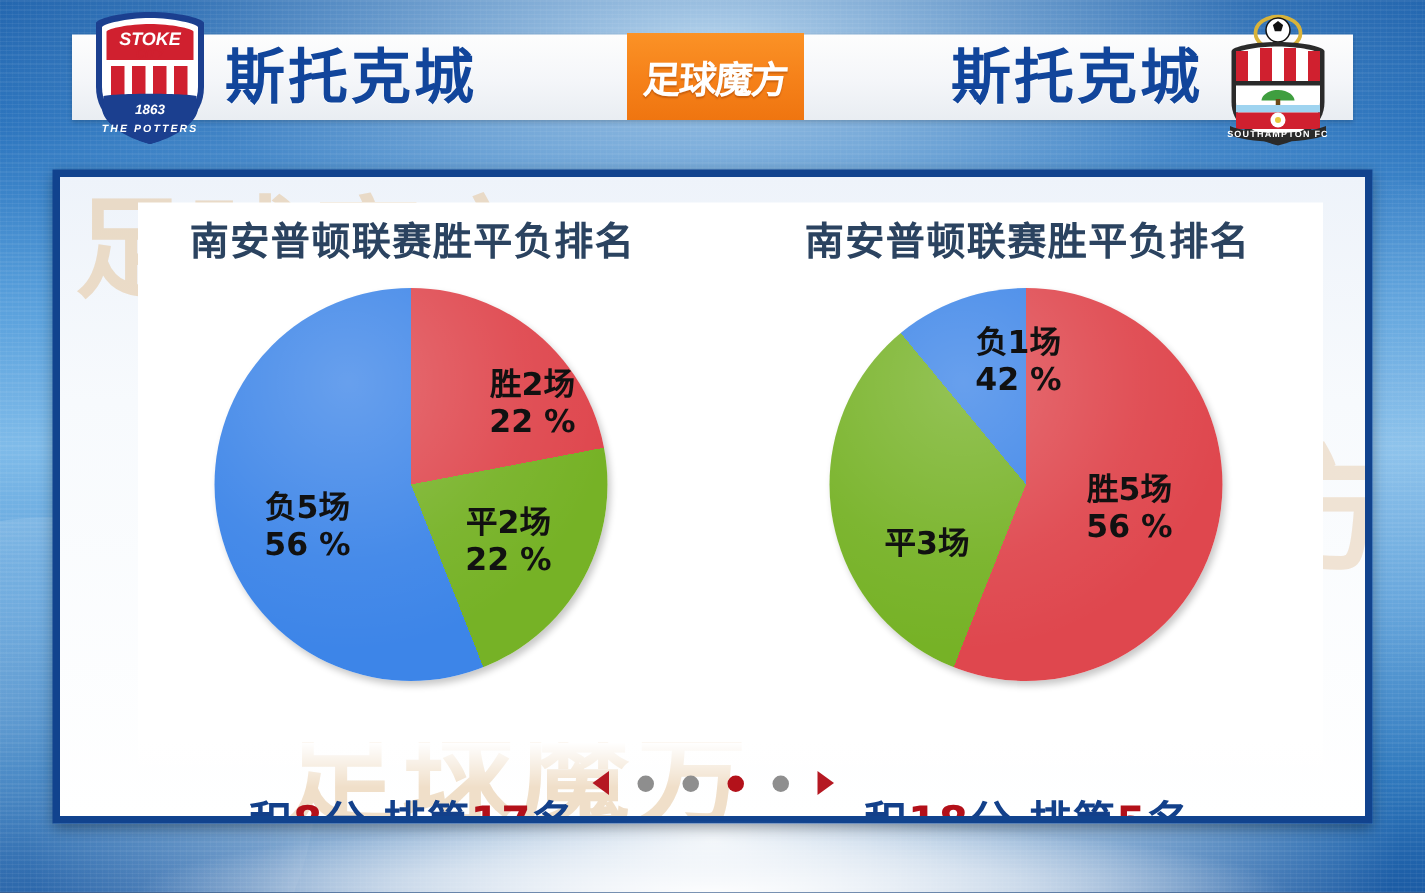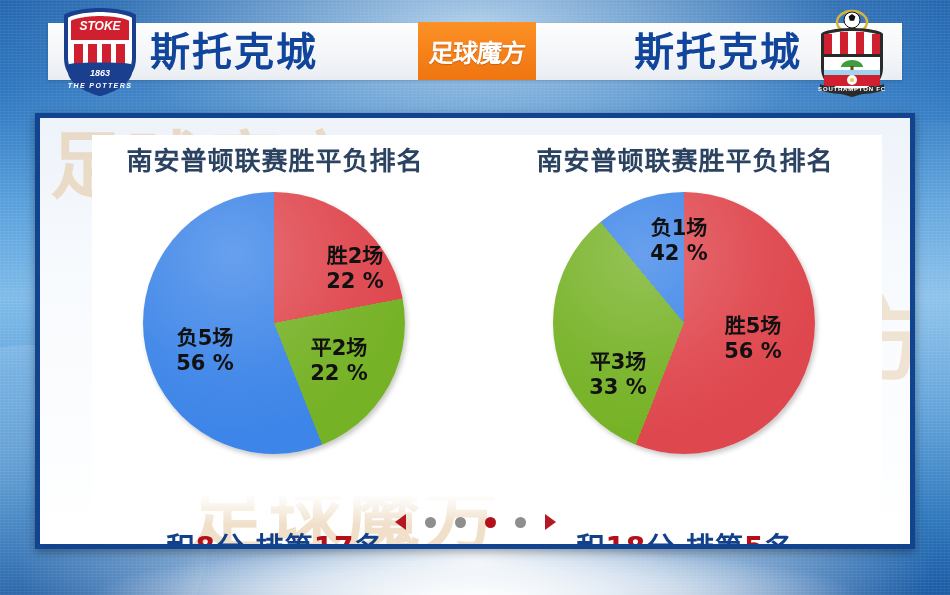--- a/index.html
+++ b/index.html
@@ -385,21 +385,20 @@
           <div class="pie" id="pie-away" style="background: conic-gradient(rgb(223, 71, 78) 0deg, rgb(223, 71, 78) 201.6deg, rgb(118, 178, 38) 201.6deg, rgb(118, 178, 38) 320.4deg, rgb(61, 133, 232) 320.4deg, rgb(61, 133, 232) 360deg);"></div>
           <div class="pie-sheen"></div>
 
           <div class="slice-label" style="left:150px; top:122px; width:100px;">
             <span>胜5场</span>
             <span class="pct">56 %</span>
           </div>
 
           <div class="slice-label" style="left:16px; top:118px; width:98px;margin-top:40px;">
             <span>平3场</span>
-            <span class="pct">33 %</span>
           </div>
 
           <div class="slice-label" style="left:78px; top:24px; width:96px;">
             <span>负1场</span>
             <span class="pct">42 %</span>
           </div>
         </div>
 
         <div class="stat-line">
           <span>积</span><span class="hl">18</span><span>分 排第</span><span class="hl">5</span><span>名</span>

